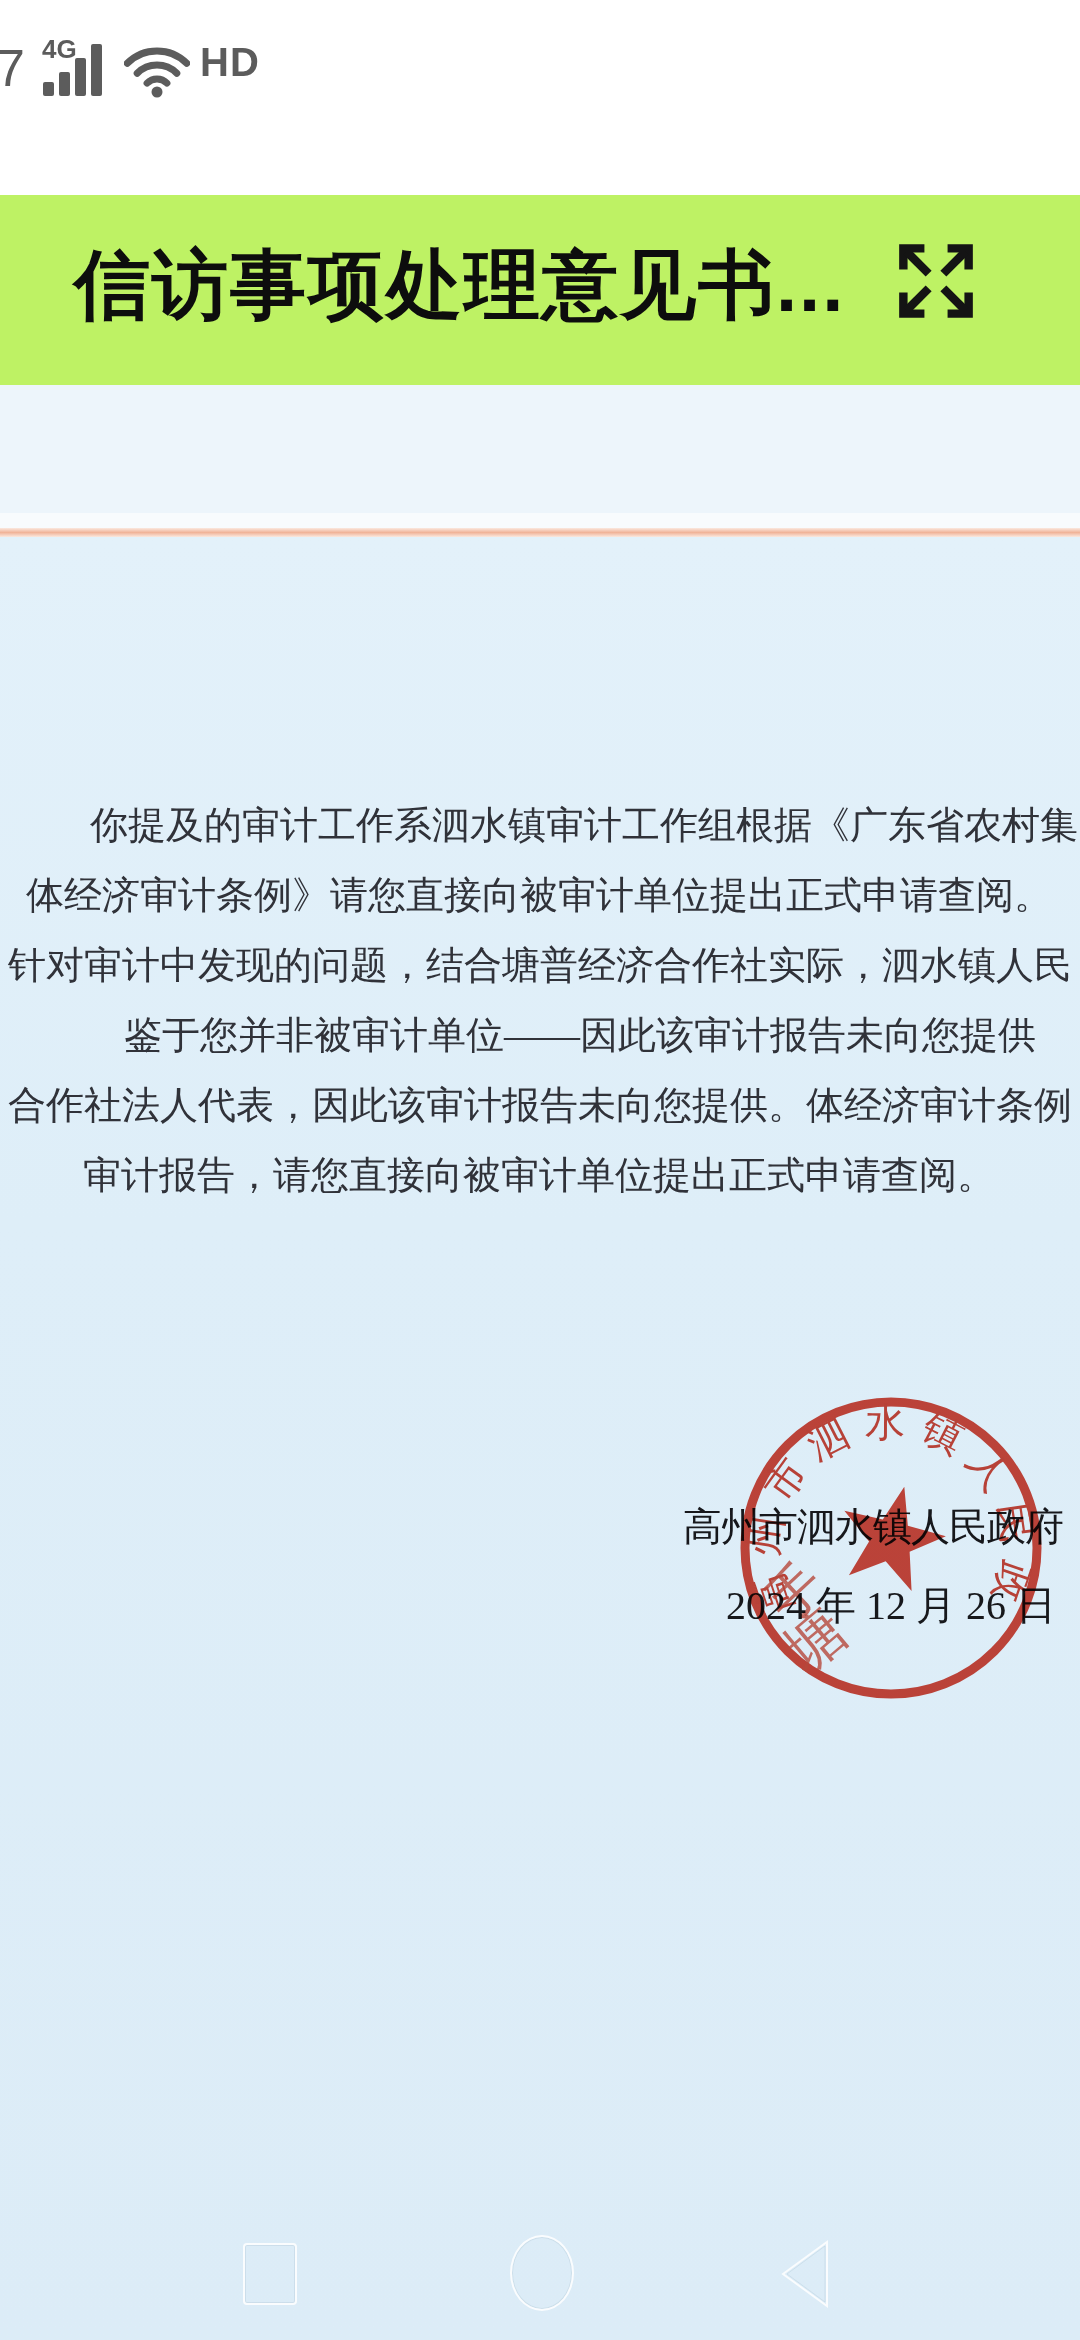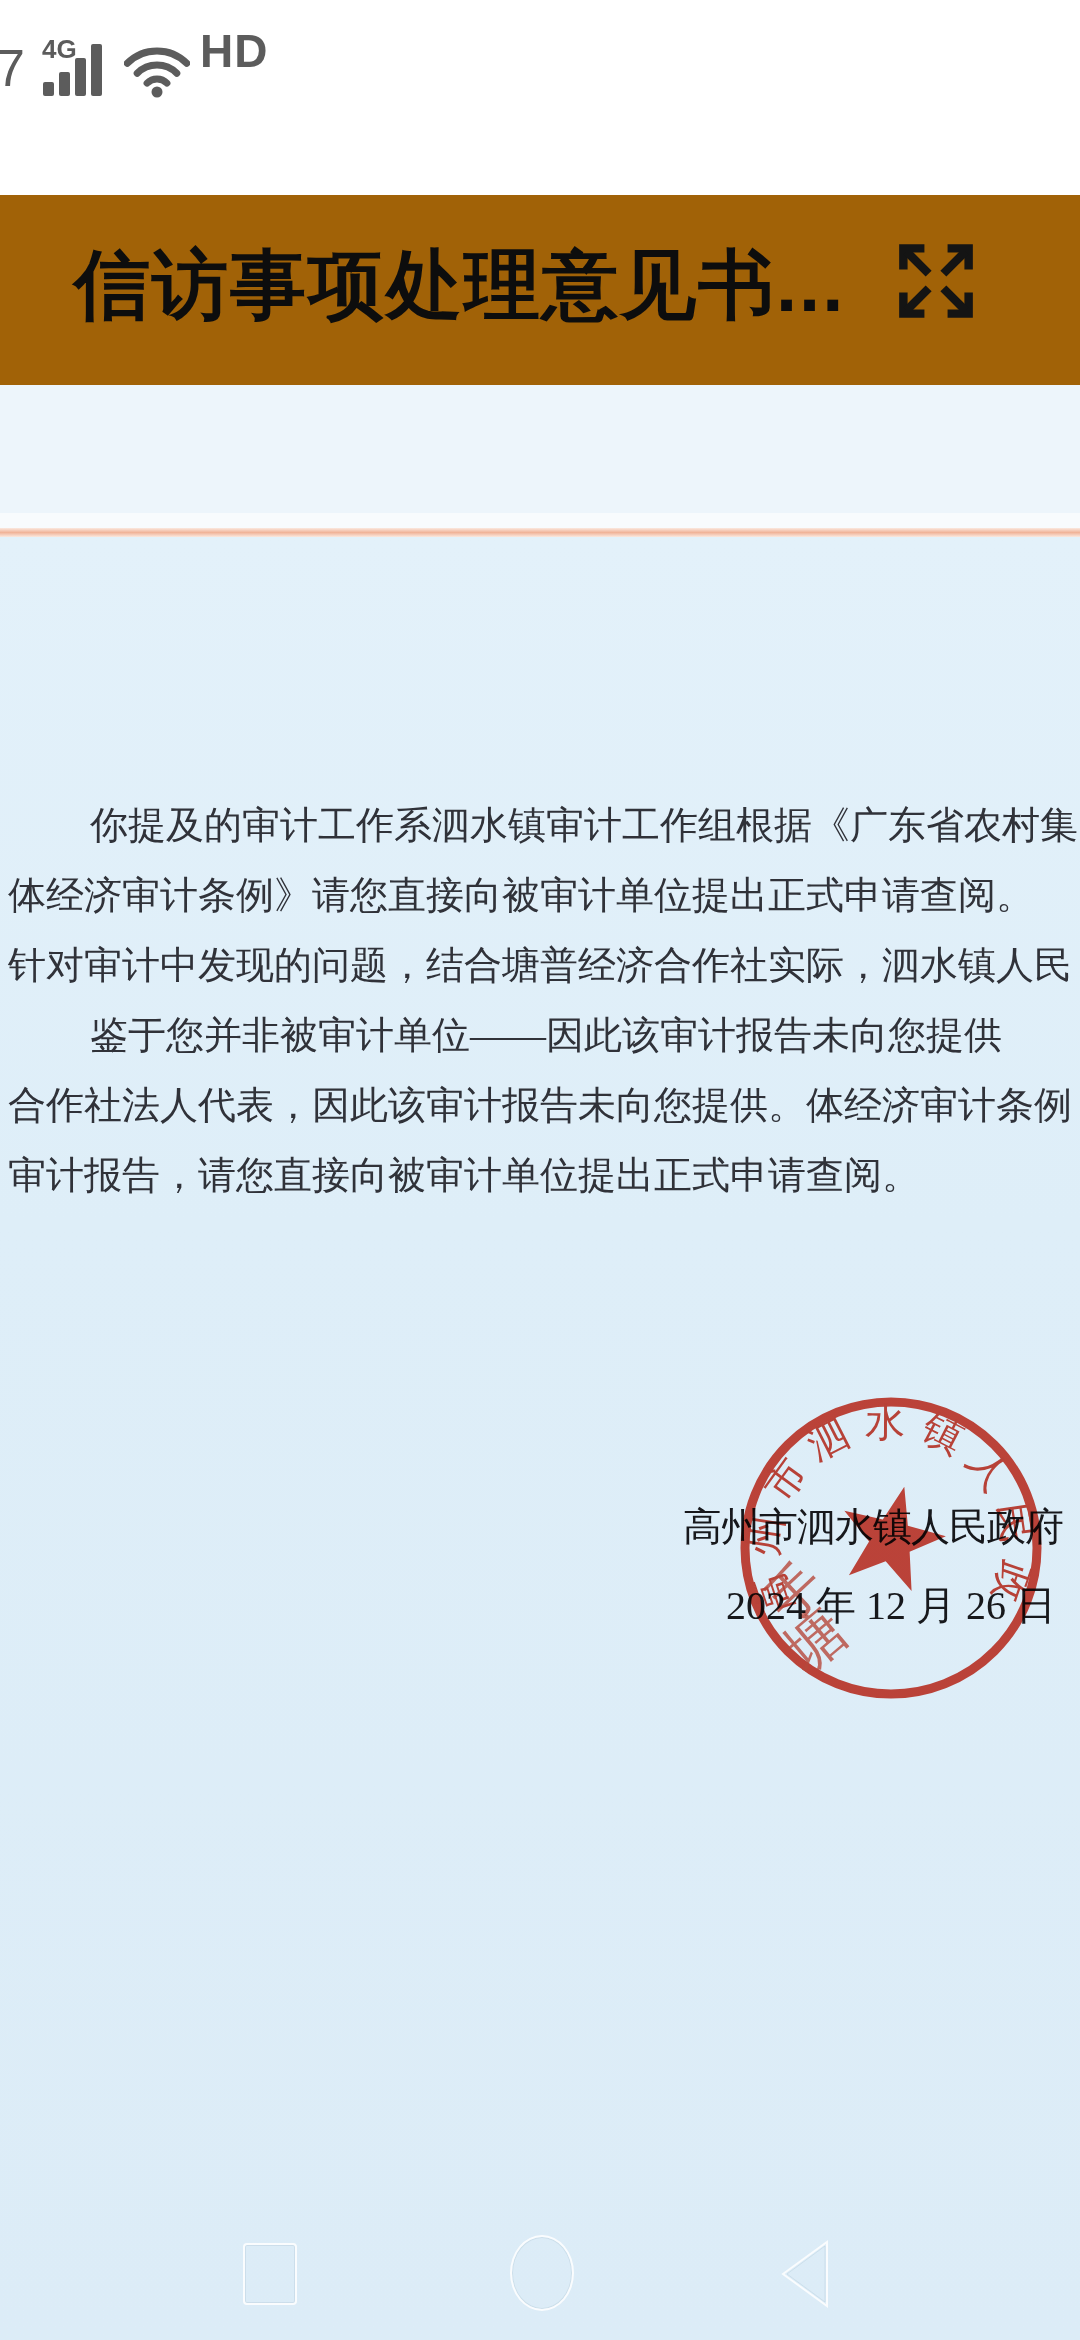--- a/index.html
+++ b/index.html
@@ -2,42 +2,42 @@
 <html><head>
 <meta charset="utf-8">
 <style>
   html,body{margin:0;padding:0;}
   body{width:1080px;height:2340px;background:#ffffff;font-family:"Liberation Sans",sans-serif;}
   .screen{position:relative;width:1080px;height:2340px;overflow:hidden;background:#ffffff;}
 
   
   .status-bar{position:absolute;top:0;left:0;width:1080px;height:110px;background:#ffffff;}
   .time-frag{position:absolute;left:-4px;top:38px;font-size:52px;color:#5c5c5c;}
-  .hd-label{position:absolute;left:200px;top:24px;font-size:46px;font-weight:600;color:#5c5c5c;letter-spacing:1px;}
+  .hd-label{position:absolute;left:200px;top:40px;font-size:40px;font-weight:600;color:#5c5c5c;letter-spacing:1px;}
   .sig-svg{position:absolute;left:42px;top:36px;}
   .wifi-svg{position:absolute;left:124px;top:44px;}
 
   
-  .title-bar{position:absolute;top:195px;left:0;width:1080px;height:190px;background:#a16207;}
+  .title-bar{position:absolute;top:195px;left:0;width:1080px;height:190px;background:#bef264;}
   .doc-title{position:absolute;left:74px;top:40px;font-size:76px;font-weight:700;color:#0d0d0d;letter-spacing:2px;white-space:nowrap;}
   .expand-btn{position:absolute;left:896px;top:46px;width:80px;height:80px;background:none;border:none;padding:0;cursor:pointer;}
 
   
   .doc-area{position:absolute;top:385px;left:0;width:1080px;height:1955px;}
   .strip-upper{position:absolute;top:0;left:0;width:1080px;height:128px;background:#edf5fb;}
   .strip-white{position:absolute;top:128px;left:0;width:1080px;height:15px;background:#f8fbfd;}
   .strip-pink{position:absolute;top:143px;left:0;width:1080px;height:9px;
     background:linear-gradient(to bottom,rgba(243,190,163,.35),rgba(238,166,135,.85),rgba(243,190,163,.35));}
   .paper{position:absolute;top:152px;left:0;width:1080px;height:1803px;
     background:linear-gradient(180deg,#e3f1fa 0%,#deeef8 38%,#dcecf7 100%);}
 
   
   .doc-text{position:absolute;top:405px;left:8px;width:1062px;
     font-family:"Liberation Serif","DejaVu Serif",serif;color:#303239;}
-  .doc-line{height:70px;line-height:70px;font-size:38px;white-space:nowrap;}
+  .doc-line{height:70px;line-height:70px;font-size:38px;white-space:nowrap;text-align:center;}
   .doc-line.indent{padding-left:82px;}
 
   .signature{position:absolute;left:683px;top:1115px;font-size:39px;letter-spacing:-1px;
     font-family:"Liberation Serif","DejaVu Serif",serif;color:#17181c;white-space:nowrap;}
   .doc-date{position:absolute;left:726px;top:1193px;font-size:40px;
     font-family:"Liberation Serif","DejaVu Serif",serif;color:#17181c;white-space:nowrap;}
 
   
   .seal{position:absolute;left:726px;top:1003px;width:330px;height:330px;
     mix-blend-mode:multiply;opacity:.93;}

